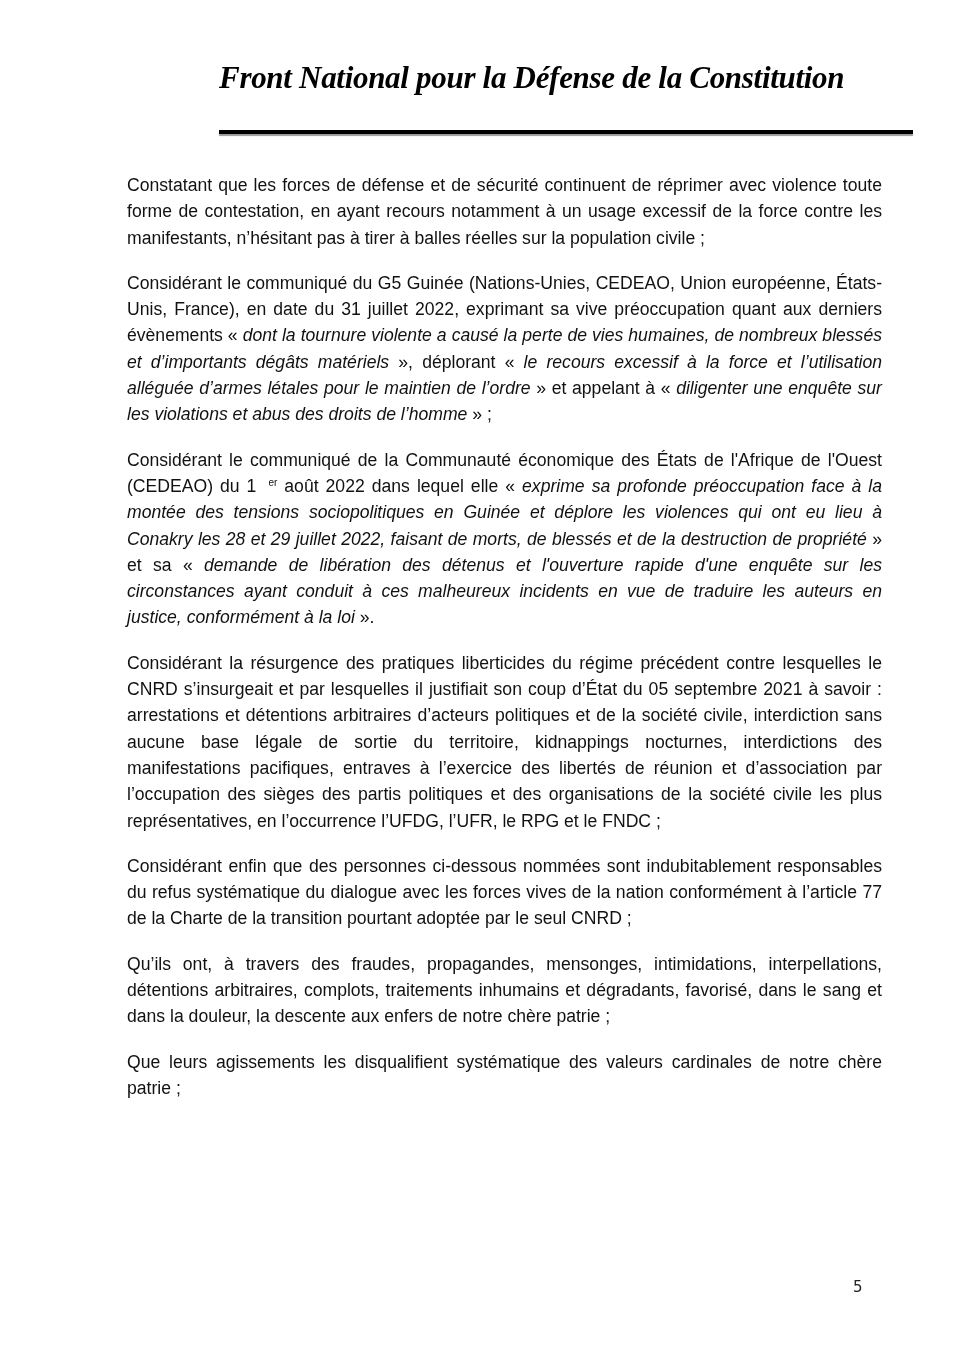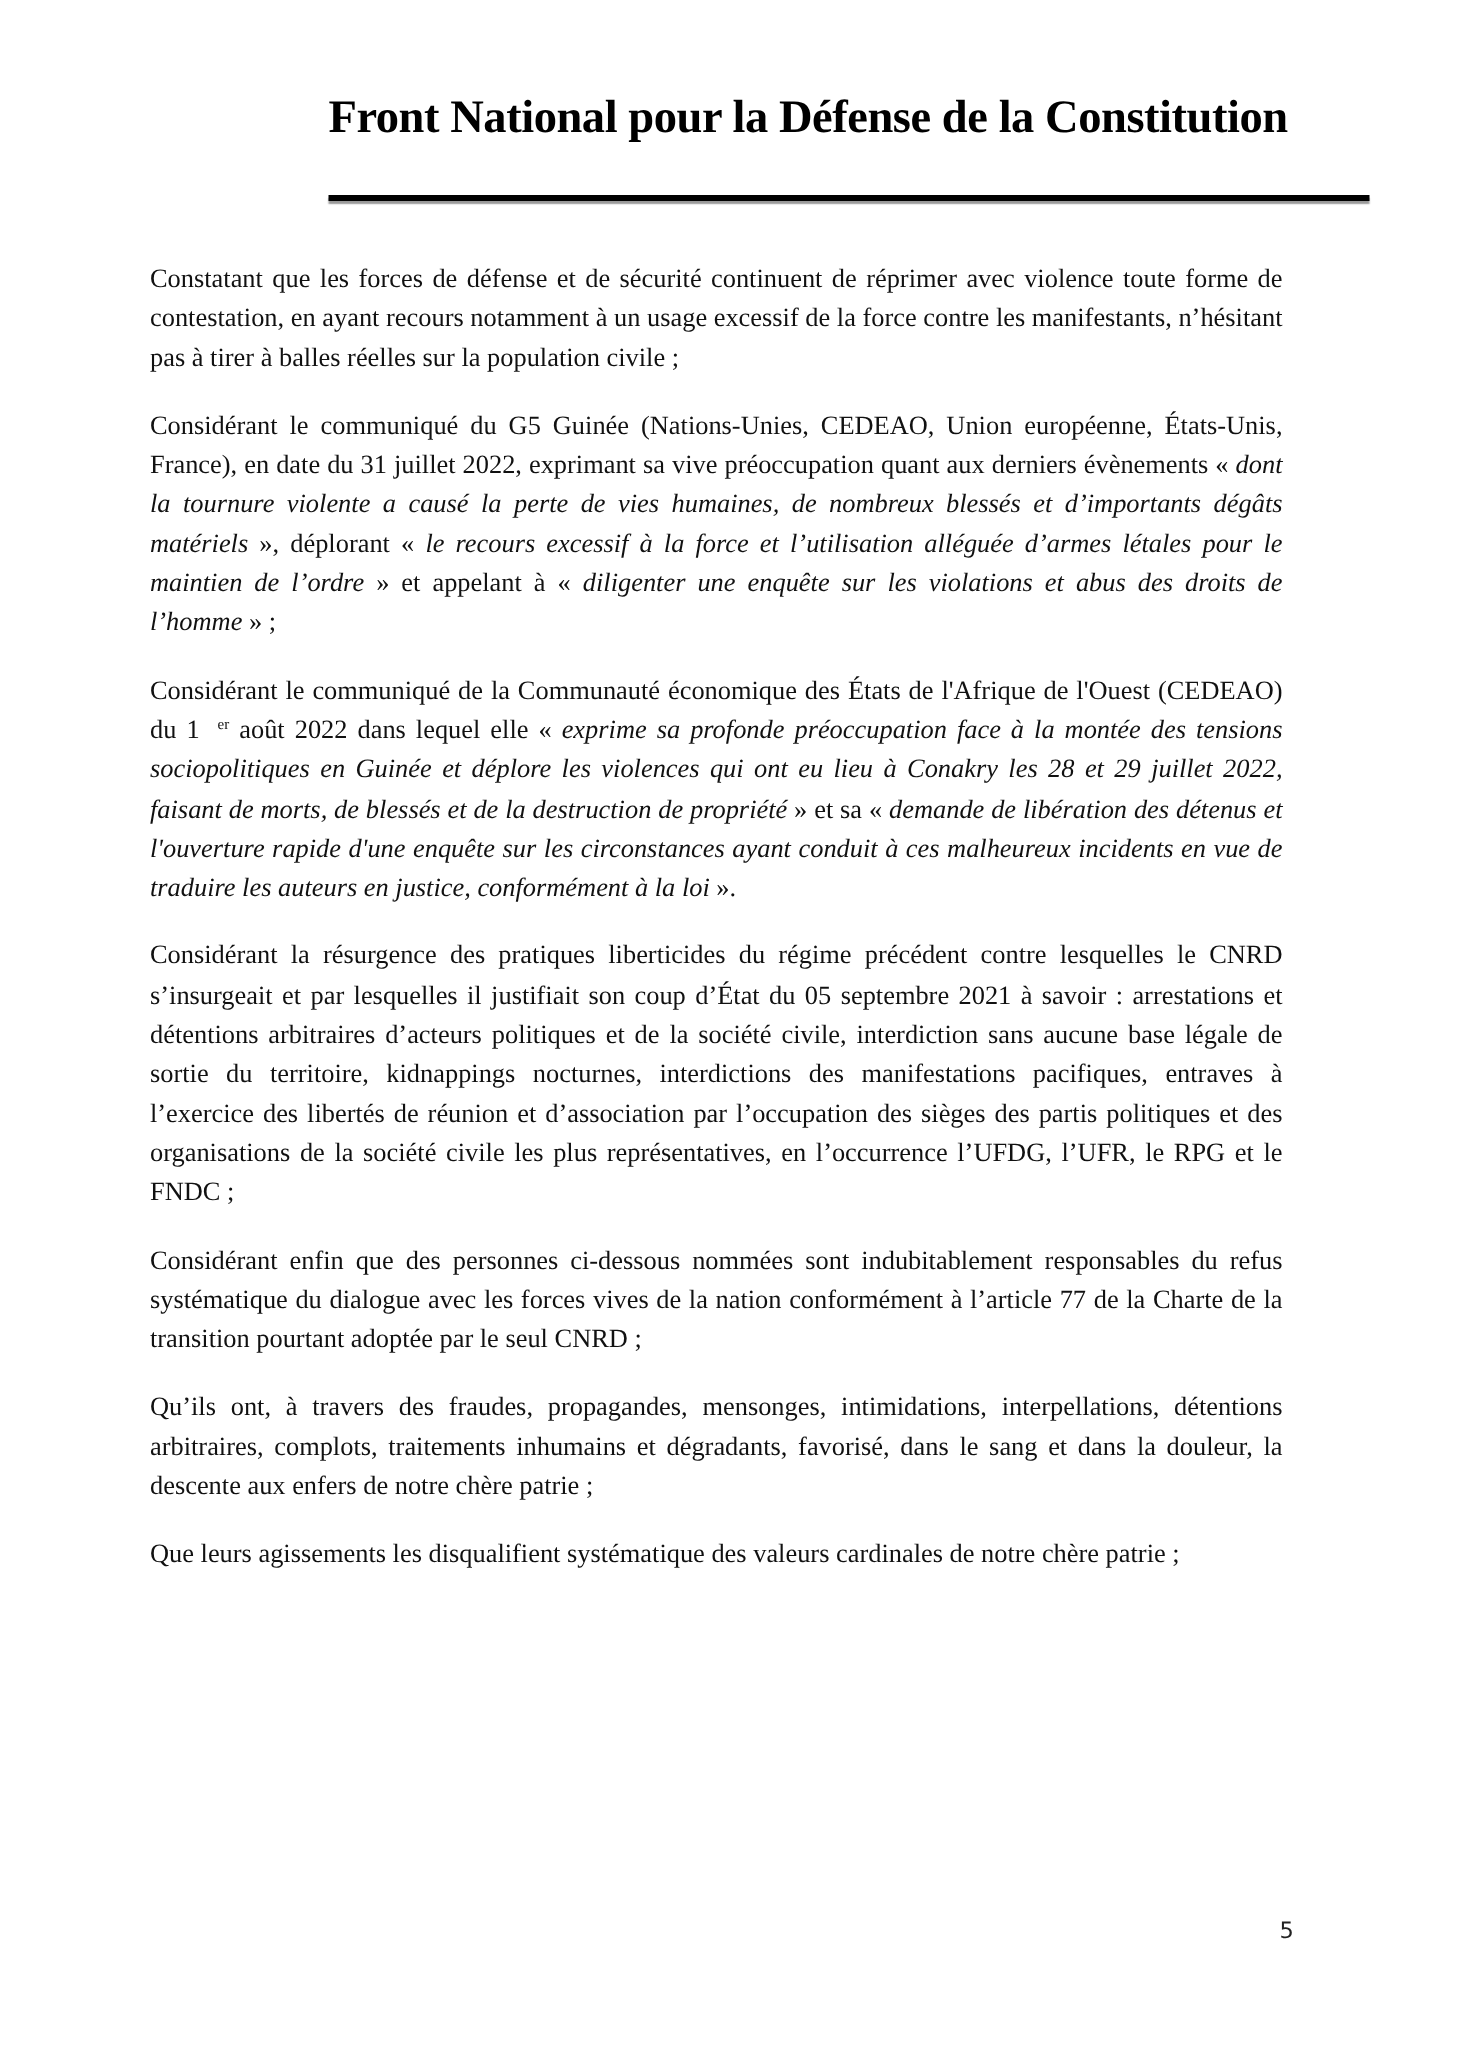--- a/index.html
+++ b/index.html
@@ -1,30 +1,30 @@
 <!DOCTYPE html>
 <html><head>
   <meta charset="utf-8">
   <style>
     html, body { margin: 0; padding: 0; background: #ffffff; }
     body { width: 977px; height: 1363px; position: relative; overflow: hidden; }
     .page { position: absolute; left: 0; top: 0; width: 977px; height: 1363px; background: #fff; }
     .title {
       position: absolute; left: 219px; top: 60px; width: 720px;
       font-family: "Liberation Serif", serif; font-weight: bold;
-      font-size: 31px; color: #000; white-space: nowrap; letter-spacing: -0.3px;
+      font-size: 31px; color: #000; white-space: nowrap; letter-spacing: -0.3px; font-style: italic;
     }
     .rule {
       position: absolute; left: 219px; top: 130px; width: 694px; height: 4px;
       background: #000;
       box-shadow: 0 2px 1px #999;
     }
     .body-text {
-      position: absolute; left: 100px; top: 172px; width: 755px;
-      font-family: Liberation Serif, serif; font-size: 17.6px; line-height: 26.3px;
+      position: absolute; left: 127px; top: 172px; width: 755px;
+      font-family: Liberation Sans, sans-serif; font-size: 17.6px; line-height: 26.3px;
       color: #111; text-align: justify;
     }
     .body-text p { margin: 0 0 19px 0; }
     .body-text em { font-style: italic; }
     sup { font-size: 10px; line-height: 0; vertical-align: 6px; margin-left: 12px; }
     .page-number {
       position: absolute; left: 853px; top: 1278px;
       font-family: "DejaVu Sans", sans-serif; font-size: 15px; color: #222;
     }
   </style>

